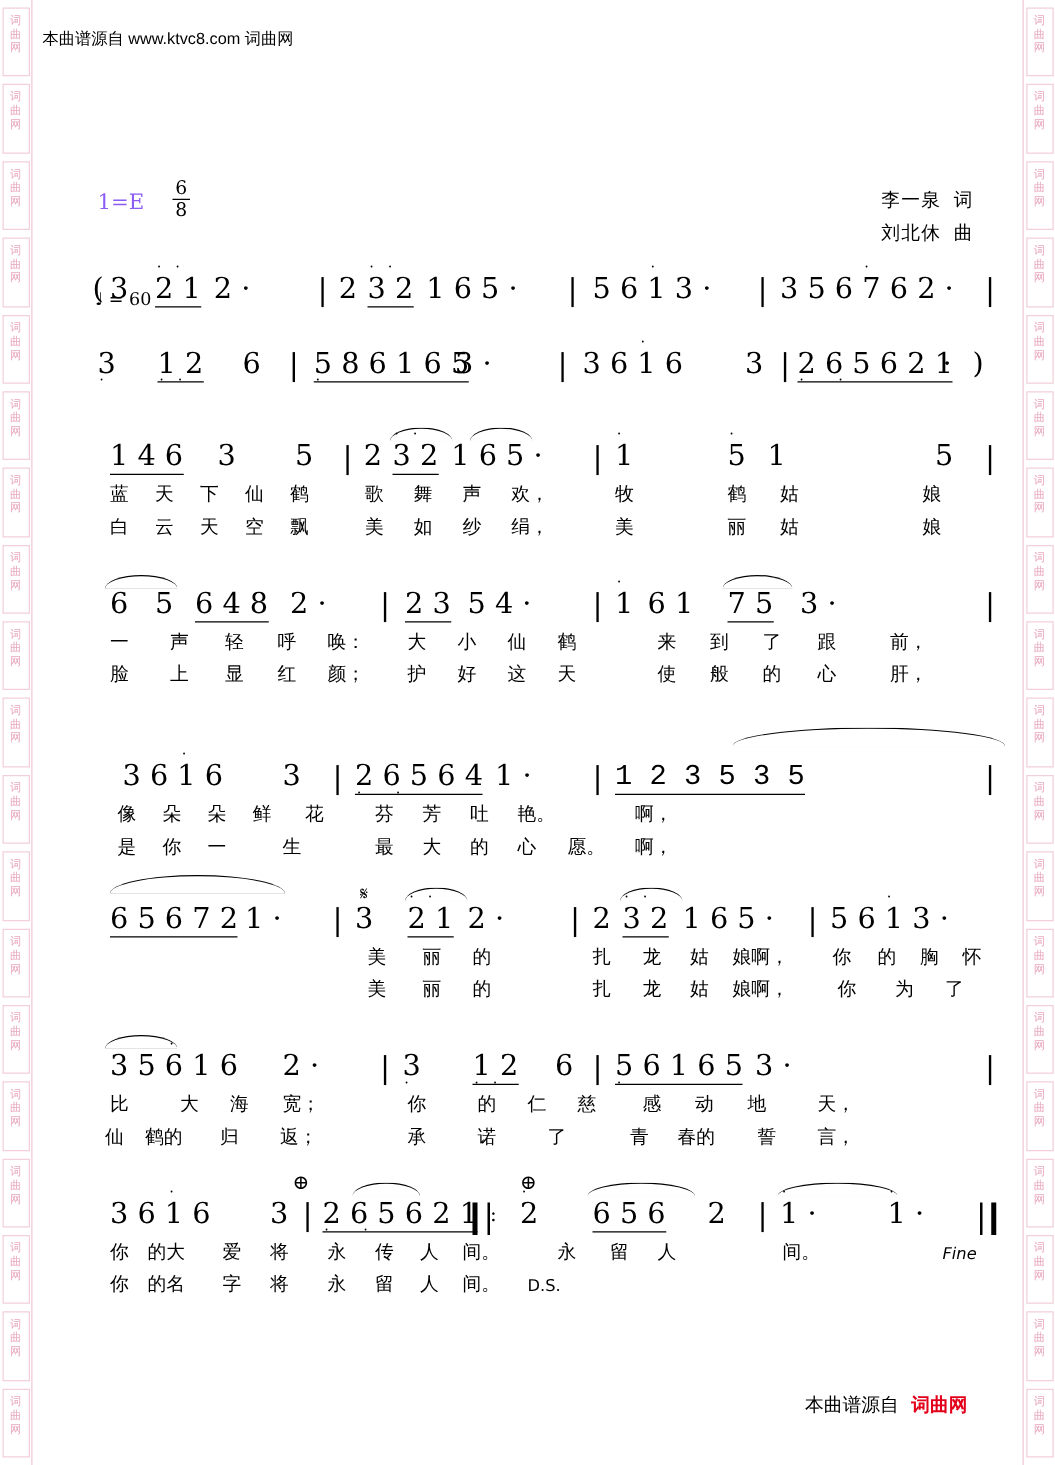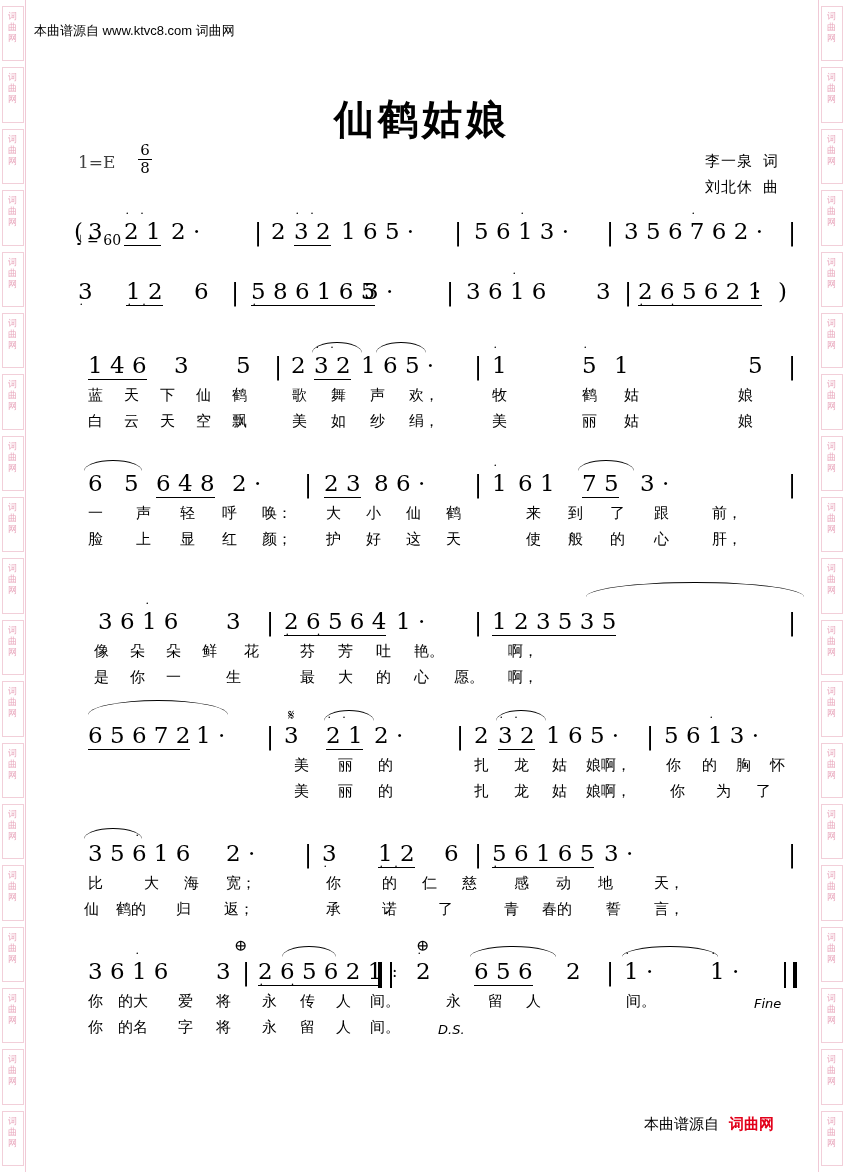--- a/index.html
+++ b/index.html
@@ -58,21 +58,21 @@
   .credits{
     position:absolute;right:40px;top:148px;
     font-size:15px;line-height:26px;color:#000;text-align:left;
   }
   .credits div span.nm{letter-spacing:1px;}
   .credits div span.role{margin-left:10px;}
 
   
   .keysig{
     position:absolute;left:52px;top:152px;
-    font-size:17px;color:#404040;
+    font-size:17px;color:#8b5cf6;
     font-family:"DejaVu Serif","Liberation Serif",serif;
   }
   .meter{
     position:absolute;left:112px;top:143px;
     font-size:15px;line-height:15px;text-align:center;
     font-family:"DejaVu Serif",serif;
   }
   .meter .num{display:block;}
   .meter .den{display:block;}
   .tempo{
@@ -109,21 +109,21 @@
     position:absolute;
     border-top:1.4px solid #000;
     border-radius:50%/100% 100% 0 0;
     height:14px;
   }
   .dbl-bar{position:absolute;top:4px;width:7px;height:26px;border-left:2px solid #000;border-right:4px solid #000;}
   .rep-bar{position:absolute;top:4px;width:8px;height:26px;border-left:4px solid #000;border-right:2px solid #000;}
   .rep-dots{position:absolute;font-size:16px;line-height:11px;}
   .seg{position:absolute;font-size:15px;font-family:"DejaVu Sans",serif;}
   .fine{position:absolute;font-size:13px;font-style:italic;}
-  .ds{position:absolute;font-size:13px;font-style:italic;margin-left:16px;}
+  .ds{position:absolute;font-size:13px;}
   .coda{position:absolute;font-size:16px;}
 
   
   .src-bottom{
     position:absolute;right:44px;bottom:38px;
     font-size:15px;color:#000;
   }
   .src-bottom .red{color:#e2001a;font-weight:bold;margin-left:10px;}
 </style>
 </head>
@@ -321,21 +321,20 @@
       <span>词</span>
       <span>曲</span>
       <span>网</span>
     </div>
 </div>
 
 <div class="page">
 
   <div class="src-top">本曲谱源自 www.ktvc8.com 词曲网</div>
 
-  <div class="title">仙鹤姑娘</div>
 
   <div class="credits">
     <div>
       <span class="nm">李一泉</span><span class="role">词</span>
     </div>
     <div>
       <span class="nm">刘北休</span><span class="role">曲</span>
     </div>
   </div>
 
@@ -450,21 +449,21 @@
 
   <div class="system" style="top:470px;">
     <div class="notes-row">
       <span class="slur" style="left:58px;top:-10px;width:58px;"></span>
       <span class="tok" style="left:62px;">6</span>
       <span class="tok" style="left:98px;">5</span>
       <span class="tok" style="left:130px;border-bottom:1.5px solid #000;padding-bottom:1px;">6 4 8</span>
       <span class="tok" style="left:206px;">2 ·</span>
       <span class="bar" style="left:278px;">|</span>
       <span class="tok" style="left:298px;border-bottom:1.5px solid #000;padding-bottom:1px;">2 3</span>
-      <span class="tok" style="left:348px;">8 6 ·</span>
+      <span class="tok" style="left:348px;">5 4 ·</span>
       <span class="bar" style="left:448px;">|</span>
       <span class="tok" style="left:466px;">1</span>
       <span class="tok" style="left:466px;top:-7px;font-size:13px;">˙</span>
       <span class="tok" style="left:492px;">6 1</span>
       <span class="tok" style="left:556px;border-bottom:1.5px solid #000;padding-bottom:1px;">7 5</span>
       <span class="slur" style="left:552px;top:-10px;width:56px;"></span>
       <span class="tok" style="left:614px;">3 ·</span>
       <span class="bar" style="left:762px;">|</span>
     </div>
     <div class="lyr-row">
@@ -504,21 +503,21 @@
   <div class="system" style="top:608px;">
     <div class="notes-row">
       <span class="tok" style="left:72px;">3 6 1 6</span>
       <span class="tok" style="left:118px;top:-7px;font-size:13px;">˙</span>
       <span class="tok" style="left:200px;">3</span>
       <span class="bar" style="left:240px;">|</span>
       <span class="tok" style="left:258px;border-bottom:1.5px solid #000;padding-bottom:1px;">2 6 5 6 4</span>
       <span class="tok" style="left:258px;top:24px;font-size:13px;">˙&nbsp;&nbsp;&nbsp;&nbsp;&nbsp;&nbsp;˙</span>
       <span class="tok" style="left:370px;">1 ·</span>
       <span class="bar" style="left:448px;">|</span>
-      <span class="tok" style="left:466px;border-bottom:1.5px solid #000;padding-bottom:1px;">1 2 3 5 3 5</span>
+      <span class="tok" style="left:466px;border-bottom:1.5px solid #000;padding-bottom:1px;font-family:Liberation Mono, monospace;">1 2 3 5 3 5</span>
       <span class="tie-long" style="left:560px;top:-26px;width:218px;"></span>
       <span class="bar" style="left:762px;">|</span>
     </div>
     <div class="lyr-row">
       <span class="ltok" style="left:68px;">像</span>
       <span class="ltok" style="left:104px;">朵</span>
       <span class="ltok" style="left:140px;">朵</span>
       <span class="ltok" style="left:176px;">鲜</span>
       <span class="ltok" style="left:218px;">花</span>
       <span class="ltok" style="left:274px;">芬</span>

